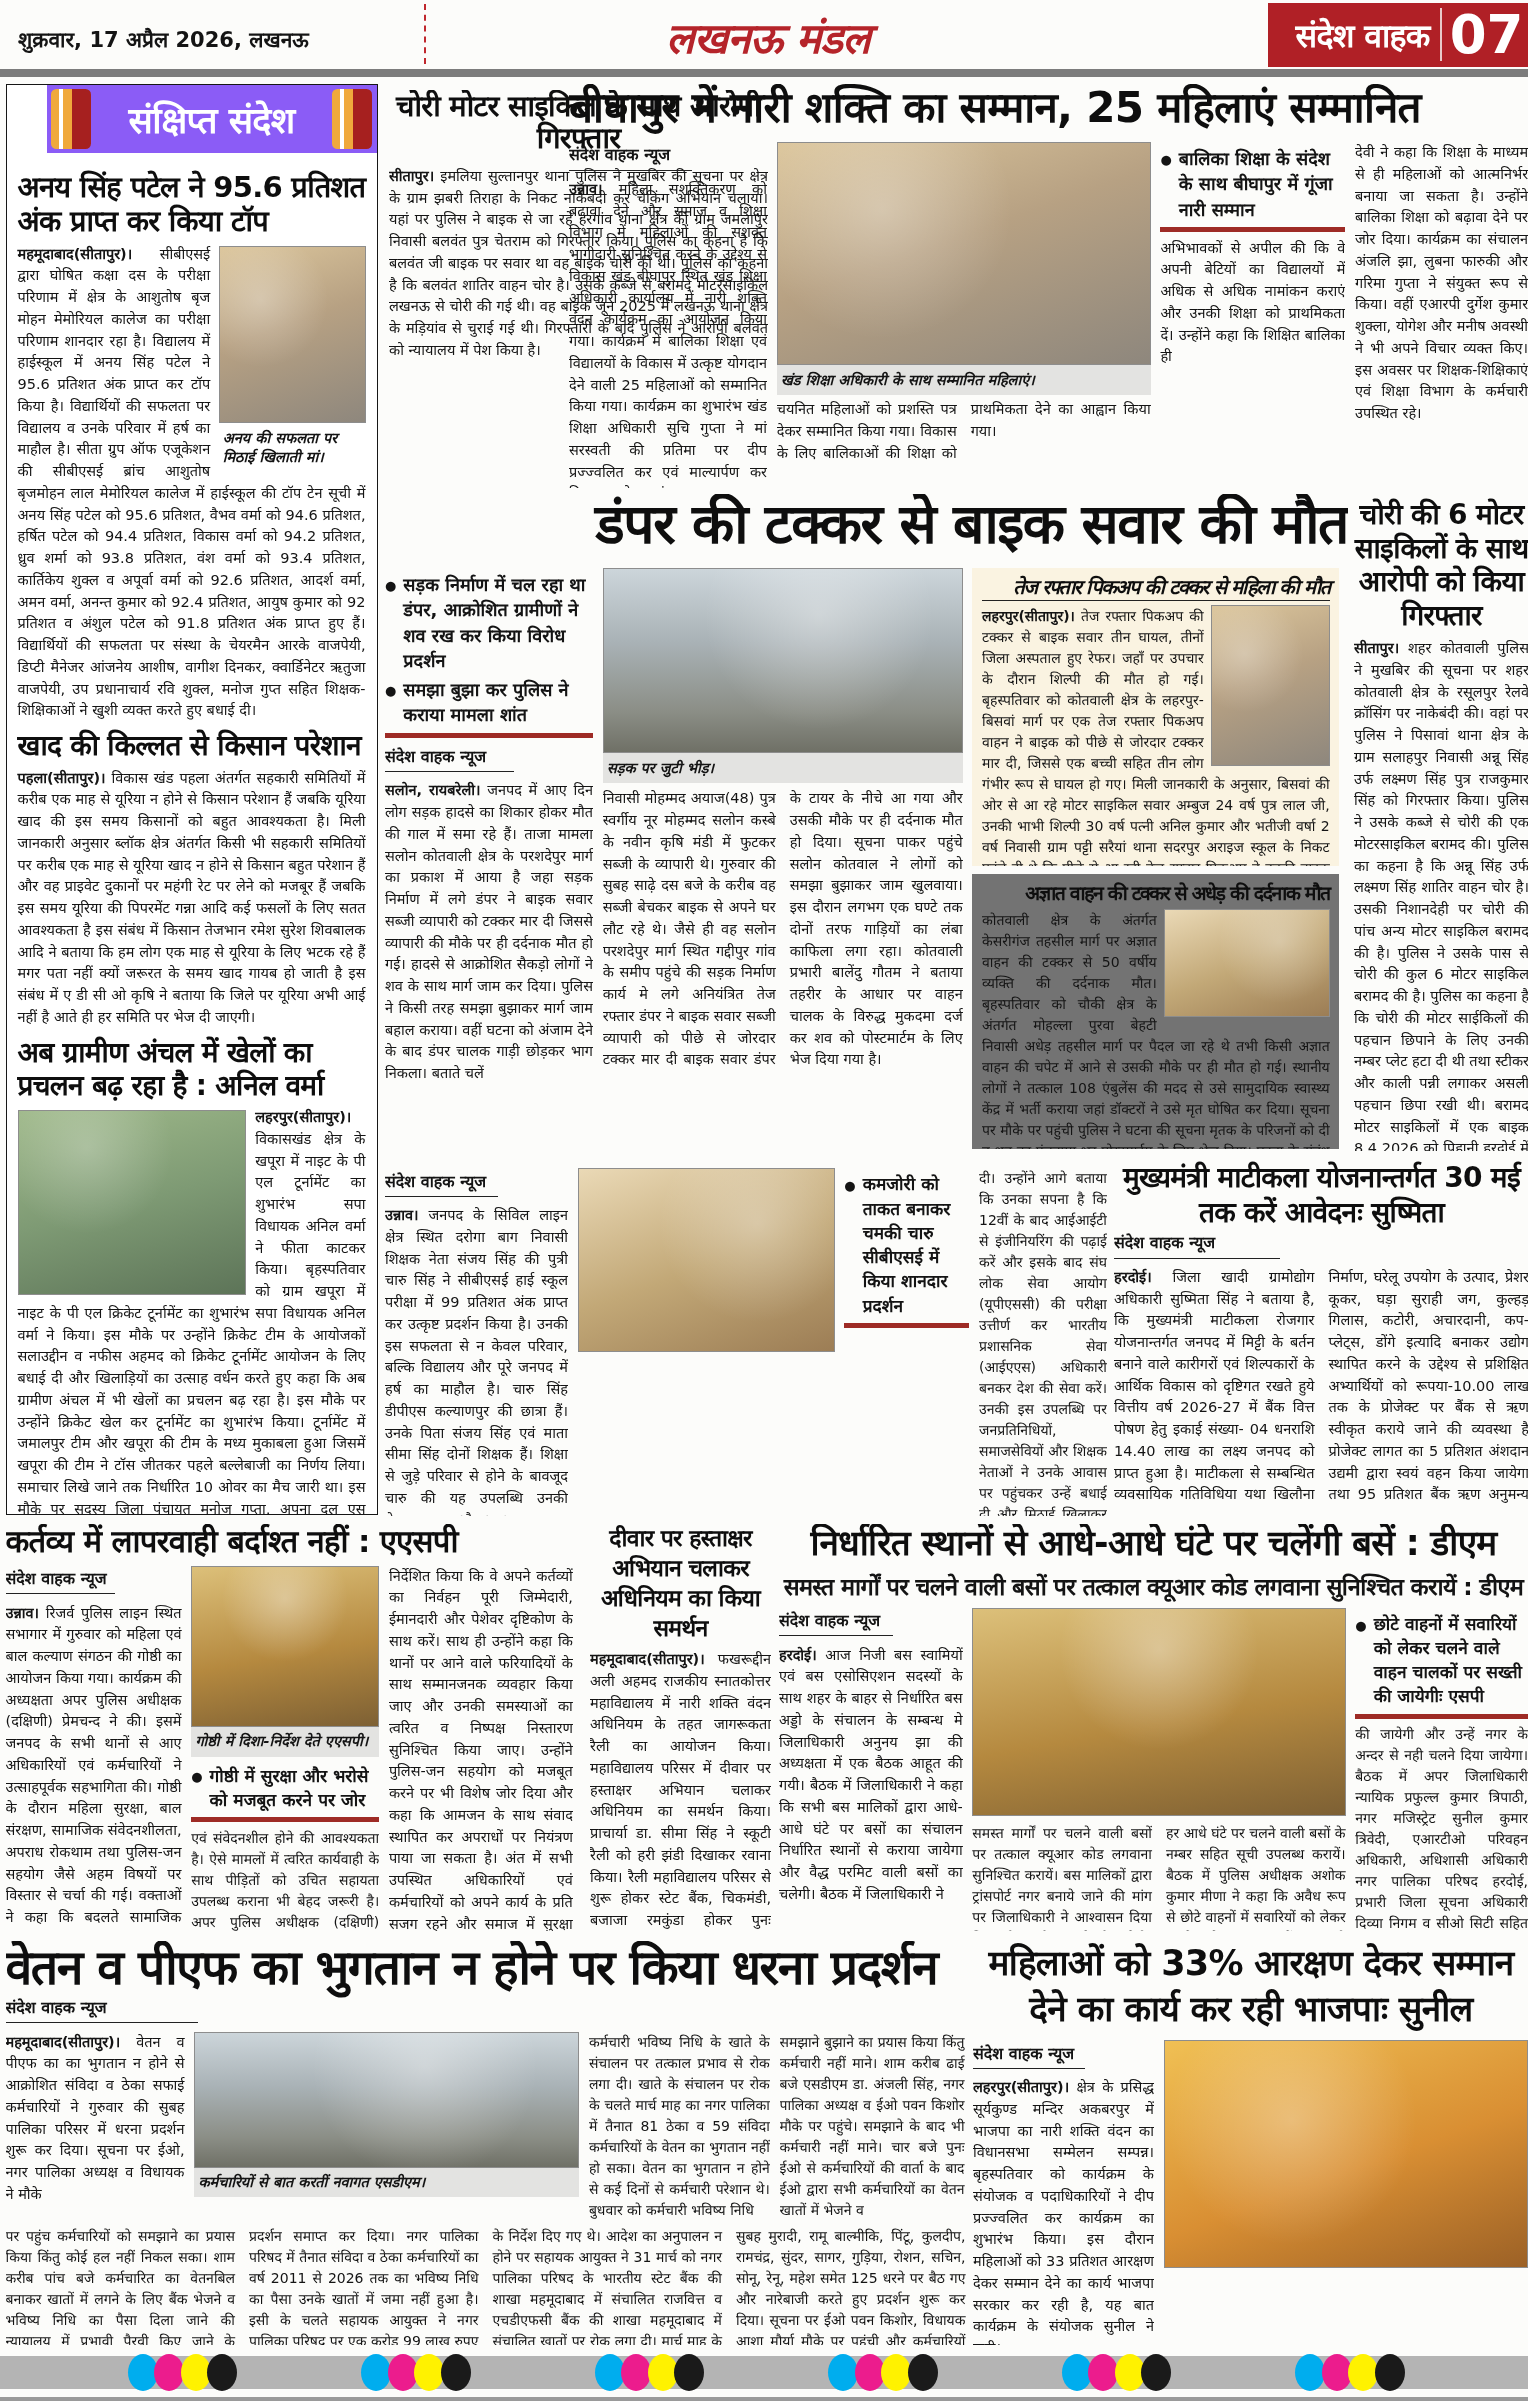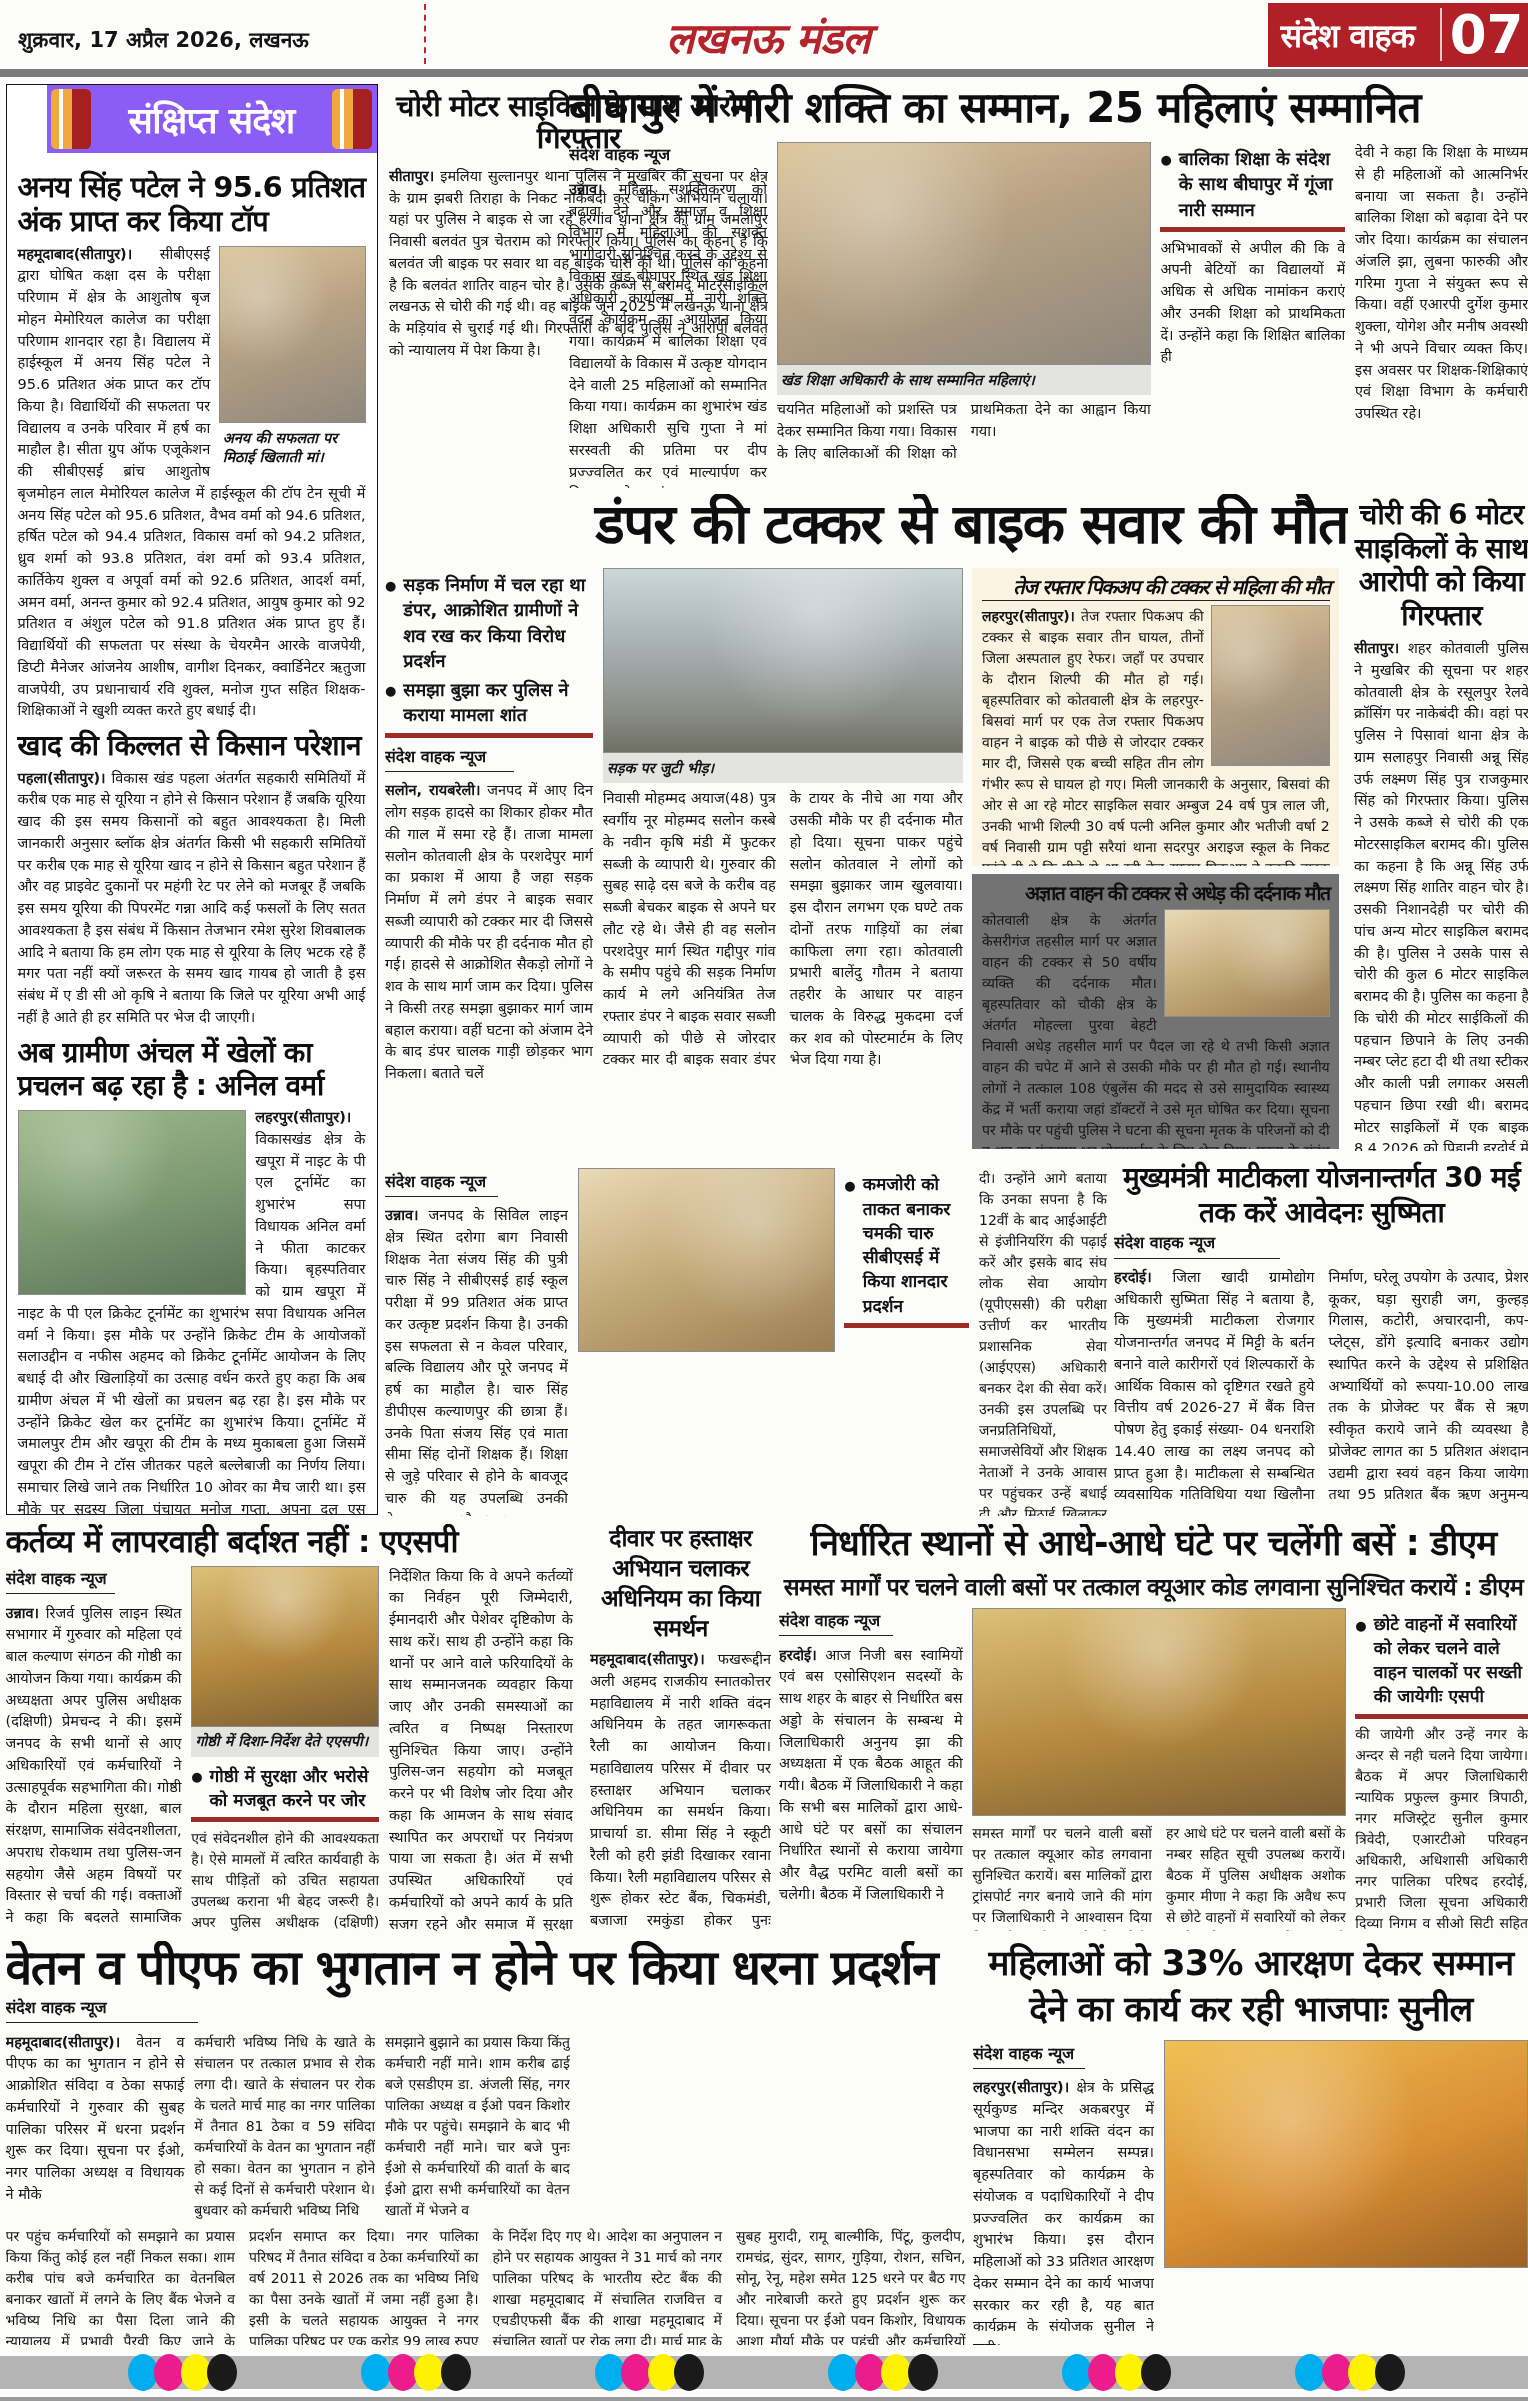--- a/index.html
+++ b/index.html
@@ -31,21 +31,21 @@
   .box-green{background:#737373;}
   .row{display:flex;gap:9.7px;}
   .col{overflow:hidden;}
   
   #hdr{left:0;top:0;width:1529px;height:69px;}
   #hdr .date{position:absolute;left:18px;top:25px;font-size:21px;font-weight:700;}
   #hdr .dash{position:absolute;left:424px;top:4.2px;height:60px;border-left:2.8px dashed #c0272d;}
   #hdr .mast{position:absolute;left:595px;top:8.3px;width:346px;text-align:center;
              font-size:42px;font-weight:800;font-style:italic;color:#b5242a;letter-spacing:-0.7px;}
   #hdr .pgbox{position:absolute;left:1268px;top:2.8px;width:261px;height:64px;background:#b02026;
-              display:flex;align-items:center;justify-content:flex-end;gap:25px;padding:0 5.5px;box-sizing:border-box;}
+              display:flex;align-items:center;justify-content:flex-end;gap:10px;padding:0 5.5px;box-sizing:border-box;}
   #hdr .pname{color:#fff;font-weight:800;font-size:32px;letter-spacing:-0.7px;}
   #hdr .pno{color:#fff;font-weight:800;font-size:53px;line-height:1;border-left:2.1px solid #e9c9c9;padding-left:8px;}
   #rule-top{left:0;top:69px;width:1529px;height:8.3px;background:#7c7c7c;position:absolute;}
   
   #briefs{left:5.5px;top:84px;width:372px;height:1431px;border:1.4px solid #161616;background:#fff;box-sizing:border-box;}
   #briefs .banner{position:relative;height:68px;background:#8b5cf6;display:flex;align-items:center;justify-content:center;margin-left:40px;}
   #briefs .banner .bt{color:#fff;font-weight:800;font-size:36px;letter-spacing:-0.7px;}
   #briefs .banner::before,#briefs .banner::after{content:"";position:absolute;top:4.2px;bottom:4.2px;width:40px;
       background:repeating-linear-gradient(90deg,#f0a93c 0 8.3px,#ffffff 8.3px 12.5px,#f0a93c 12.5px 21px,#a6201f 21px 40px);border-radius:5.5px;}
   #briefs .banner::before{left:4.2px;}
@@ -298,20 +298,24 @@
     </div>
   </section>
 
   <section class="blk" id="dharna">
     <h2 class="hl nowrap">वेतन व पीएफ का भुगतान न होने पर किया धरना प्रदर्शन</h2>
     <span class="byline" style="min-width:20%;">संदेश वाहक न्यूज</span>
     <div class="row">
       <div class="col" style="width:179px;">
         <p class="body"><b class="dl">महमूदाबाद(सीतापुर)।</b> <span>वेतन व पीएफ का का भुगतान न होने से आक्रोशित संविदा व ठेका सफाई कर्मचारियों ने गुरुवार की सुबह पालिका परिसर में धरना प्रदर्शन शुरू कर दिया। सूचना पर ईओ, नगर पालिका अध्यक्ष व विधायक ने मौके</span></p>
       </div>
+      <div class="col" style="width:385px;">
+        <div class="photo ph-crowd" style="height:136px;"></div>
+        <div class="cap capbar">कर्मचारियों से बात करतीं नवागत एसडीएम।</div>
+      </div>
       <div class="col" style="width:181px;">
         <p class="body sm">कर्मचारी भविष्य निधि के खाते के संचालन पर तत्काल प्रभाव से रोक लगा दी। खाते के संचालन पर रोक के चलते मार्च माह का नगर पालिका में तैनात 81 ठेका व 59 संविदा कर्मचारियों के वेतन का भुगतान नहीं हो सका। वेतन का भुगतान न होने से कई दिनों से कर्मचारी परेशान थे। बुधवार को कर्मचारी भविष्य निधि</p>
       </div>
       <div class="col" style="width:185px;">
         <p class="body sm">समझाने बुझाने का प्रयास किया किंतु कर्मचारी नहीं माने। शाम करीब ढाई बजे एसडीएम डा. अंजली सिंह, नगर पालिका अध्यक्ष व ईओ पवन किशोर मौके पर पहुंचे। समझाने के बाद भी कर्मचारी नहीं माने। चार बजे पुनः ईओ से कर्मचारियों की वार्ता के बाद ईओ द्वारा सभी कर्मचारियों का वेतन खातों में भेजने व</p>
       </div>
     </div>
     <p class="body fourcol sm" style="margin-top:5.5px;">पर पहुंच कर्मचारियों को समझाने का प्रयास किया किंतु कोई हल नहीं निकल सका। शाम करीब पांच बजे कर्मचारित का वेतनबिल बनाकर खातों में लगने के लिए बैंक भेजने व भविष्य निधि का पैसा दिला जाने की न्यायालय में प्रभावी पैरवी किए जाने के अश्वासन के बाद कर्मचारी माने और धरना-प्रदर्शन समाप्त कर दिया। नगर पालिका परिषद में तैनात संविदा व ठेका कर्मचारियों का वर्ष 2011 से 2026 तक का भविष्य निधि का पैसा उनके खातों में जमा नहीं हुआ है। इसी के चलते सहायक आयुक्त ने नगर पालिका परिषद पर एक करोड़ 99 लाख रुपए की धनराशि का जुर्माना मय मूलधन अदा करने के निर्देश दिए गए थे। आदेश का अनुपालन न होने पर सहायक आयुक्त ने 31 मार्च को नगर पालिका परिषद के भारतीय स्टेट बैंक की शाखा महमूदाबाद में संचालित राजवित्त व एचडीएफसी बैंक की शाखा महमूदाबाद में संचालित खातों पर रोक लगा दी। मार्च माह के वेतन भुगतान की मांग को लेकर गुरुवार की सुबह मुरादी, रामू बाल्मीकि, पिंटू, कुलदीप, रामचंद्र, सुंदर, सागर, गुड़िया, रोशन, सचिन, सोनू, रेनू, महेश समेत 125 धरने पर बैठ गए और नारेबाजी करते हुए प्रदर्शन शुरू कर दिया। सूचना पर ईओ पवन किशोर, विधायक आशा मौर्या मौके पर पहुंची और कर्मचारियों को समझाया।</p>
   </section>
 

